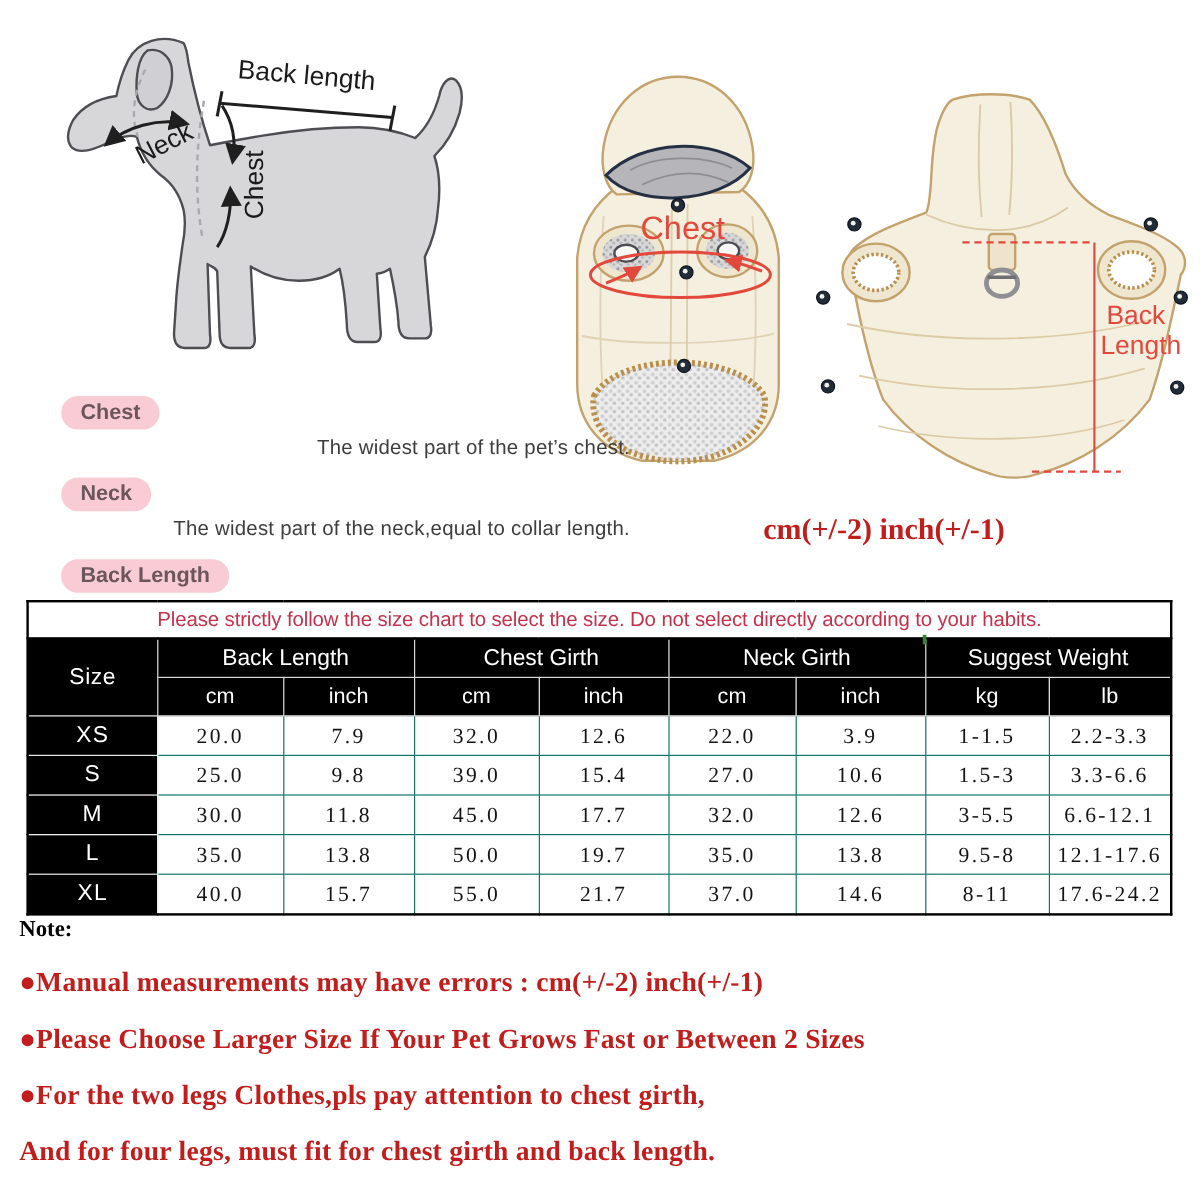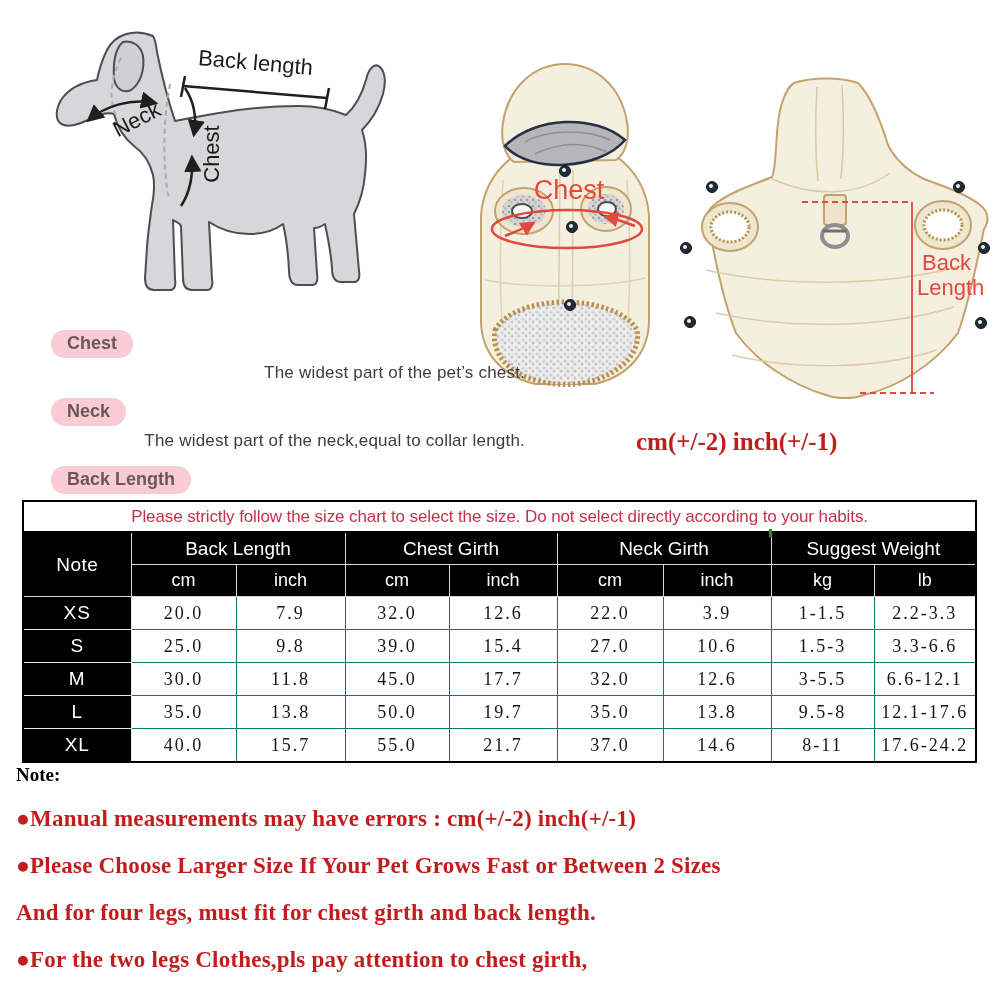--- a/index.html
+++ b/index.html
@@ -241,21 +241,21 @@
         <col style="width:106px">
         <col style="width:108px">
         <col style="width:103px">
         <col style="width:102px">
     </colgroup>
     <thead>
       <tr>
         <td class="caption-cell" colspan="9">Please strictly follow the size chart to select the size. Do not select directly according to your habits.</td>
       </tr>
       <tr>
-        <th class="head-th size-head" rowspan="2">Note</th>
+        <th class="head-th size-head" rowspan="2">Size</th>
       <th class="head-th group-th" colspan="2">Back Length</th>
           <th class="head-th group-th" colspan="2">Chest Girth</th>
           <th class="head-th group-th" colspan="2">Neck Girth</th>
           <th class="head-th group-th" colspan="2">Suggest Weight</th>
         </tr>
       <tr>
           <th class="head-th sub-th">cm</th>
           <th class="head-th sub-th">inch</th>
           <th class="head-th sub-th">cm</th>
           <th class="head-th sub-th">inch</th>
@@ -322,17 +322,17 @@
           <td>17.6-24.2</td>
         </tr>
       </tbody>
   </table>
   <div class="green-tick"></div>
 
   <div class="notes">
     <div class="note-title">Note:</div>
     <div class="note-line">●Manual measurements may have errors : cm(+/-2)  inch(+/-1)</div>
     <div class="note-line">●Please Choose Larger Size If Your Pet Grows Fast or Between 2 Sizes</div>
+    <div class="note-line">●For the two legs Clothes,pls pay attention to chest girth,</div>
     <div class="note-line">And for four legs, must fit for chest girth and back length.</div>
-    <div class="note-line">●For the two legs Clothes,pls pay attention to chest girth,</div>
   </div>
 
 </div>
 
 </body></html>

